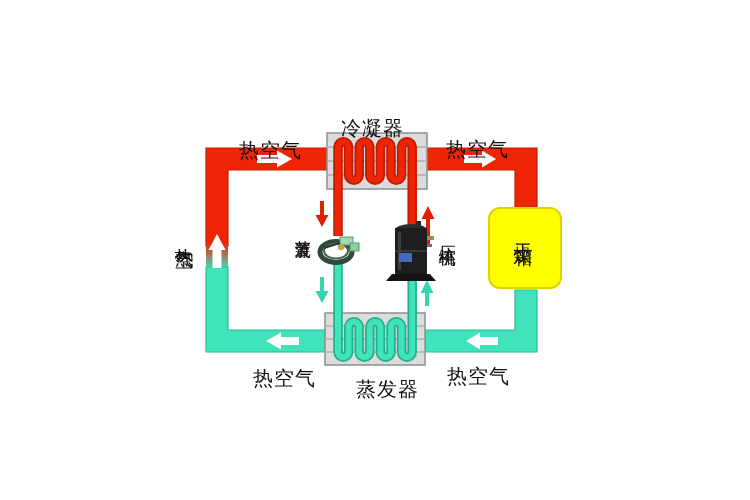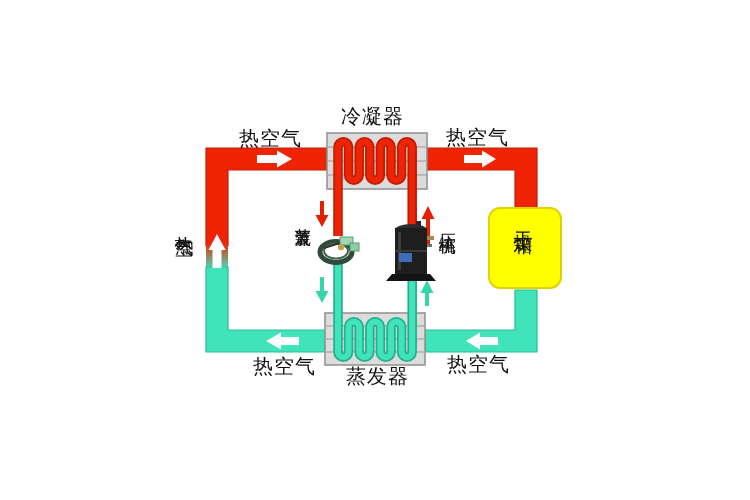--- a/index.html
+++ b/index.html
@@ -1,20 +1,20 @@
 <!DOCTYPE html>
 <html><head>
 <meta charset="utf-8">
 <style>
   html,body{margin:0;padding:0;background:#fff;}
   #stage{position:relative;width:750px;height:500px;background:#ffffff;overflow:hidden;
          font-family:"Liberation Sans","DejaVu Sans",sans-serif;}
   #stage svg{position:absolute;left:0;top:0;}
   .lbl{position:absolute;color:#111;font-size:20px;letter-spacing:1px;white-space:nowrap;
-       font-weight:500;line-height:1.05;}
+       font-weight:500;line-height:1.05;margin-top:12px;}
   .lbl.v{writing-mode:vertical-rl;text-orientation:upright;}
   .lbl.small{font-size:16px;}
   .lbl.med{font-size:17px;letter-spacing:2px;}
   .lbl.box{font-size:19px;letter-spacing:3px;}
   .lbl.leftair{font-size:19px;letter-spacing:1px;}
 </style>
 </head>
 <body>
 
 <div id="stage">
@@ -96,16 +96,16 @@
     </g>
   </svg>
 
   <div class="lbl" style="left:239px;top:128px;">热空气</div>
   <div class="lbl" style="left:341px;top:106px;">冷凝器</div>
   <div class="lbl" style="left:446px;top:127px;">热空气</div>
   <div class="lbl v leftair" style="left:174px;top:221px;">热空气</div>
   <div class="lbl v small" style="left:294px;top:215px;">节流装置</div>
   <div class="lbl v med" style="left:438px;top:220px;">压缩机</div>
   <div class="lbl v box" style="left:513px;top:216px;">干燥箱</div>
-  <div class="lbl" style="left:346px;top:367px;font-family:Liberation Mono, monospace;">蒸发器</div>
+  <div class="lbl" style="left:356px;top:367px;">蒸发器</div>
   <div class="lbl" style="left:253px;top:356px;">热空气</div>
   <div class="lbl" style="left:447px;top:354px;">热空气</div>
 </div>
 
 </body></html>

